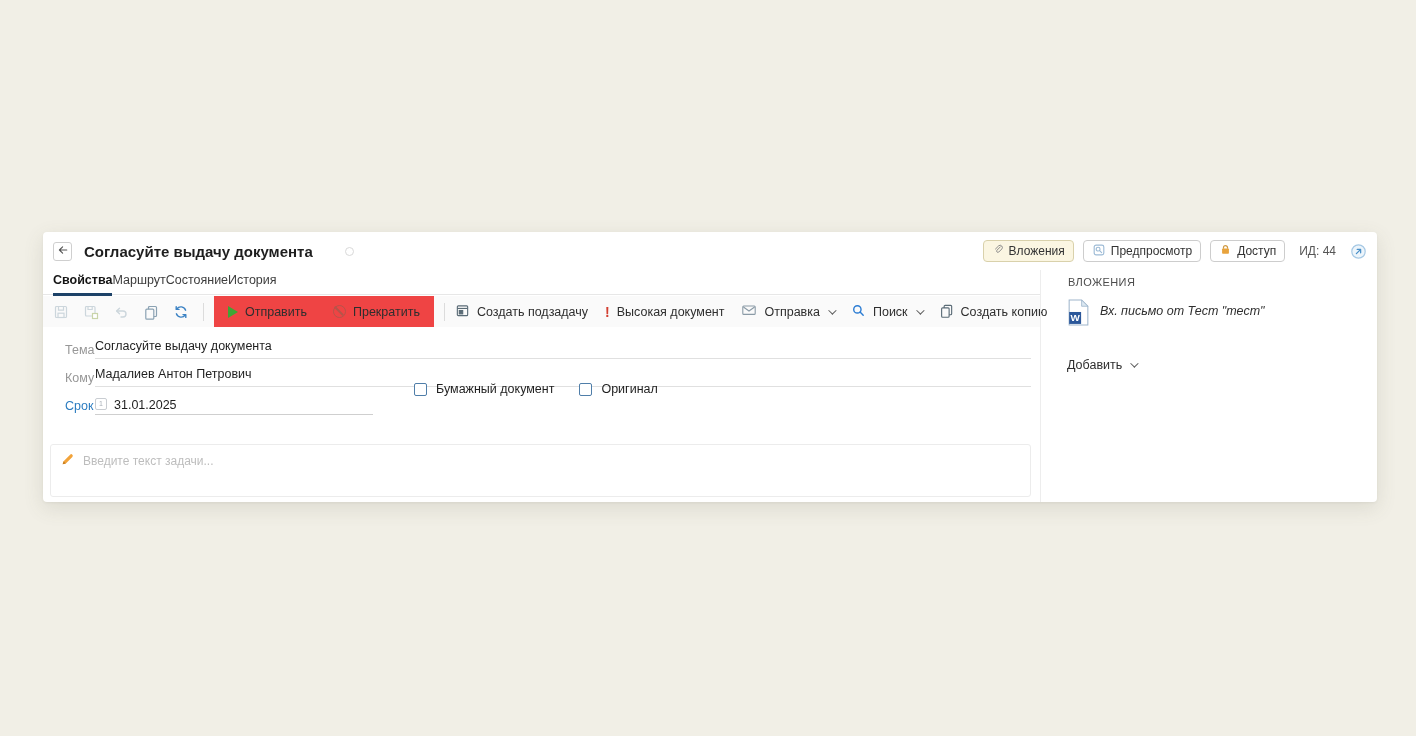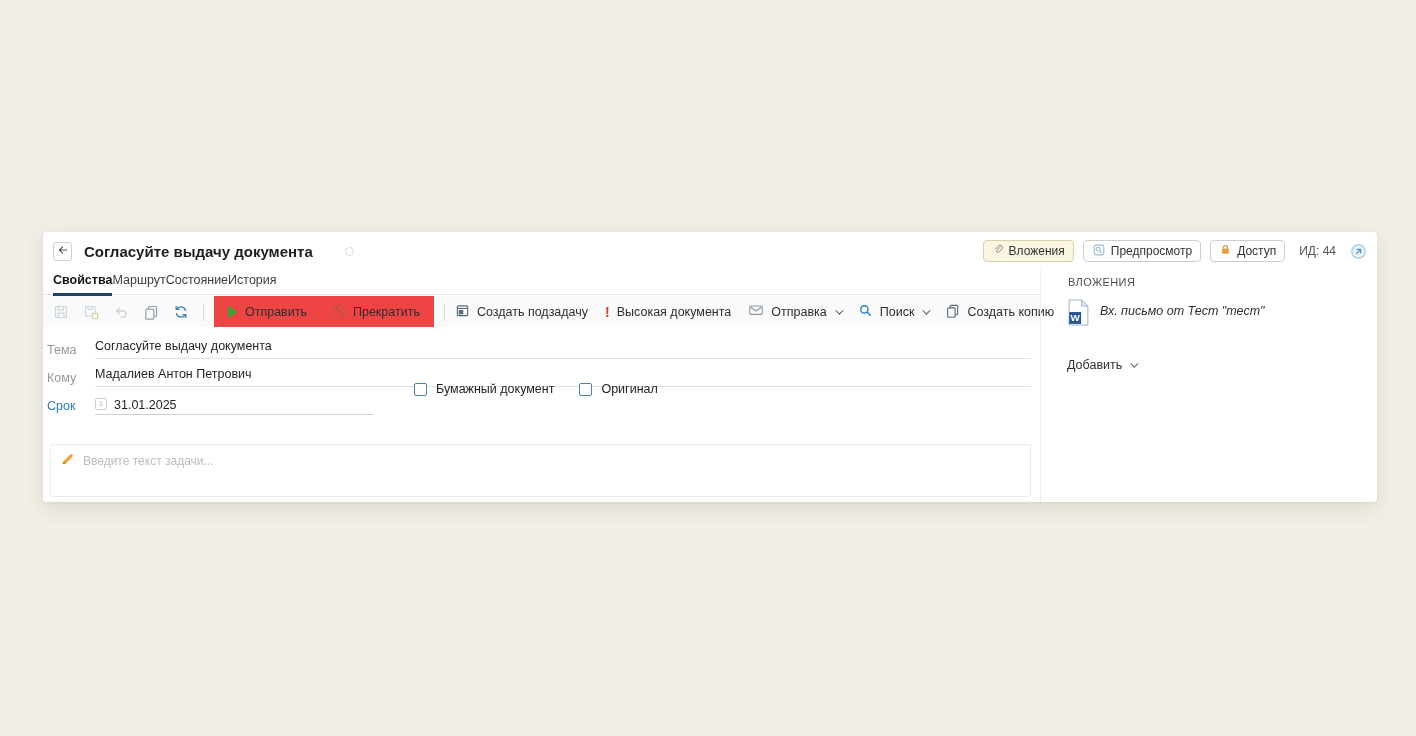--- a/index.html
+++ b/index.html
@@ -41,21 +41,21 @@
   .send-group { height:31px; background:#ef4444; display:flex; align-items:center; padding:0 14px; gap:26px; margin-right:10px; flex:none; }
   .titem { display:flex; align-items:center; gap:7px; margin-right:17px; cursor:pointer; }
   .play { width:0; height:0; border-left:10px solid #3fa535; border-top:6px solid transparent; border-bottom:6px solid transparent; }
   .prohibit { width:13px; height:13px; border:1.7px solid #b5544a; border-radius:50%; position:relative; }
   .prohibit::after { content:""; position:absolute; left:-1.2px; top:4.2px; width:12px; height:1.7px; background:#b5544a; transform:rotate(45deg); }
   .excl { color:#d23f31; font-weight:bold; font-size:14px; line-height:1; }
   .chev { width:6px; height:6px; border:solid #5a5a5a; border-width:0 1.4px 1.4px 0; transform:rotate(45deg) translateY(-2px); margin-left:1px; }
   .more-dots { font-size:14px; color:#555; letter-spacing:1px; cursor:pointer; margin-left:4px; line-height:0.6; }
 
   
-  .flabel { position:absolute; left:4px; color:#979797; }
+  .flabel { position:absolute; left:22px; color:#979797; }
   .flabel.blue { color:#2b7cc0; }
   .fval { position:absolute; left:52px; width:936px; height:20px; border-bottom:1px solid #e0e0e0; color:#1f1f1f; }
   .date-field { position:absolute; left:52px; width:278px; height:20px; border-bottom:1px solid #cfcfcf;
                 display:flex; align-items:center; gap:7px; color:#1f1f1f; cursor:text; }
   .cal-icon { width:12px; height:12px; border:1px solid #c9cdd2; border-radius:2px; font-size:7px; color:#aab0b8;
               display:flex; align-items:center; justify-content:center; margin-top:-2px; }
   .cb-row { position:absolute; left:371px; top:150px; display:flex; gap:25px; align-items:center; }
   .cb { display:flex; align-items:center; gap:9px; cursor:pointer; }
   .cb-box { width:13px; height:13px; border:1.6px solid #4f7ea9; border-radius:2px; background:#fff; flex:none; }
   .cb-label { color:#1f1f1f; }
@@ -187,21 +187,21 @@
             <rect x="2.5" y="3" width="11" height="10.5" rx="1"></rect>
             <path d="M2.5 5.8 h11"></path>
             <rect x="4.6" y="8" width="3.6" height="3.6" fill="#5a6b76"></rect>
           </svg>
       </span>
       <span>Создать подзадачу</span>
     </div>
 
     <div class="titem">
       <span class="excl">!</span>
-      <span>Высокая документа</span>
+      <span>Высокая документ</span>
     </div>
 
     <div class="titem">
       <span>
         <svg viewBox="0 0 16 16" width="16" height="16" fill="none" stroke="#8a9aa6" stroke-width="1.1">
             <rect x="1.8" y="4" width="12.4" height="8.4" rx="1"></rect>
             <path d="M2.4 5 L8 9 l5.6-4"></path>
           </svg>
       </span>
       <span>Отправка</span>

